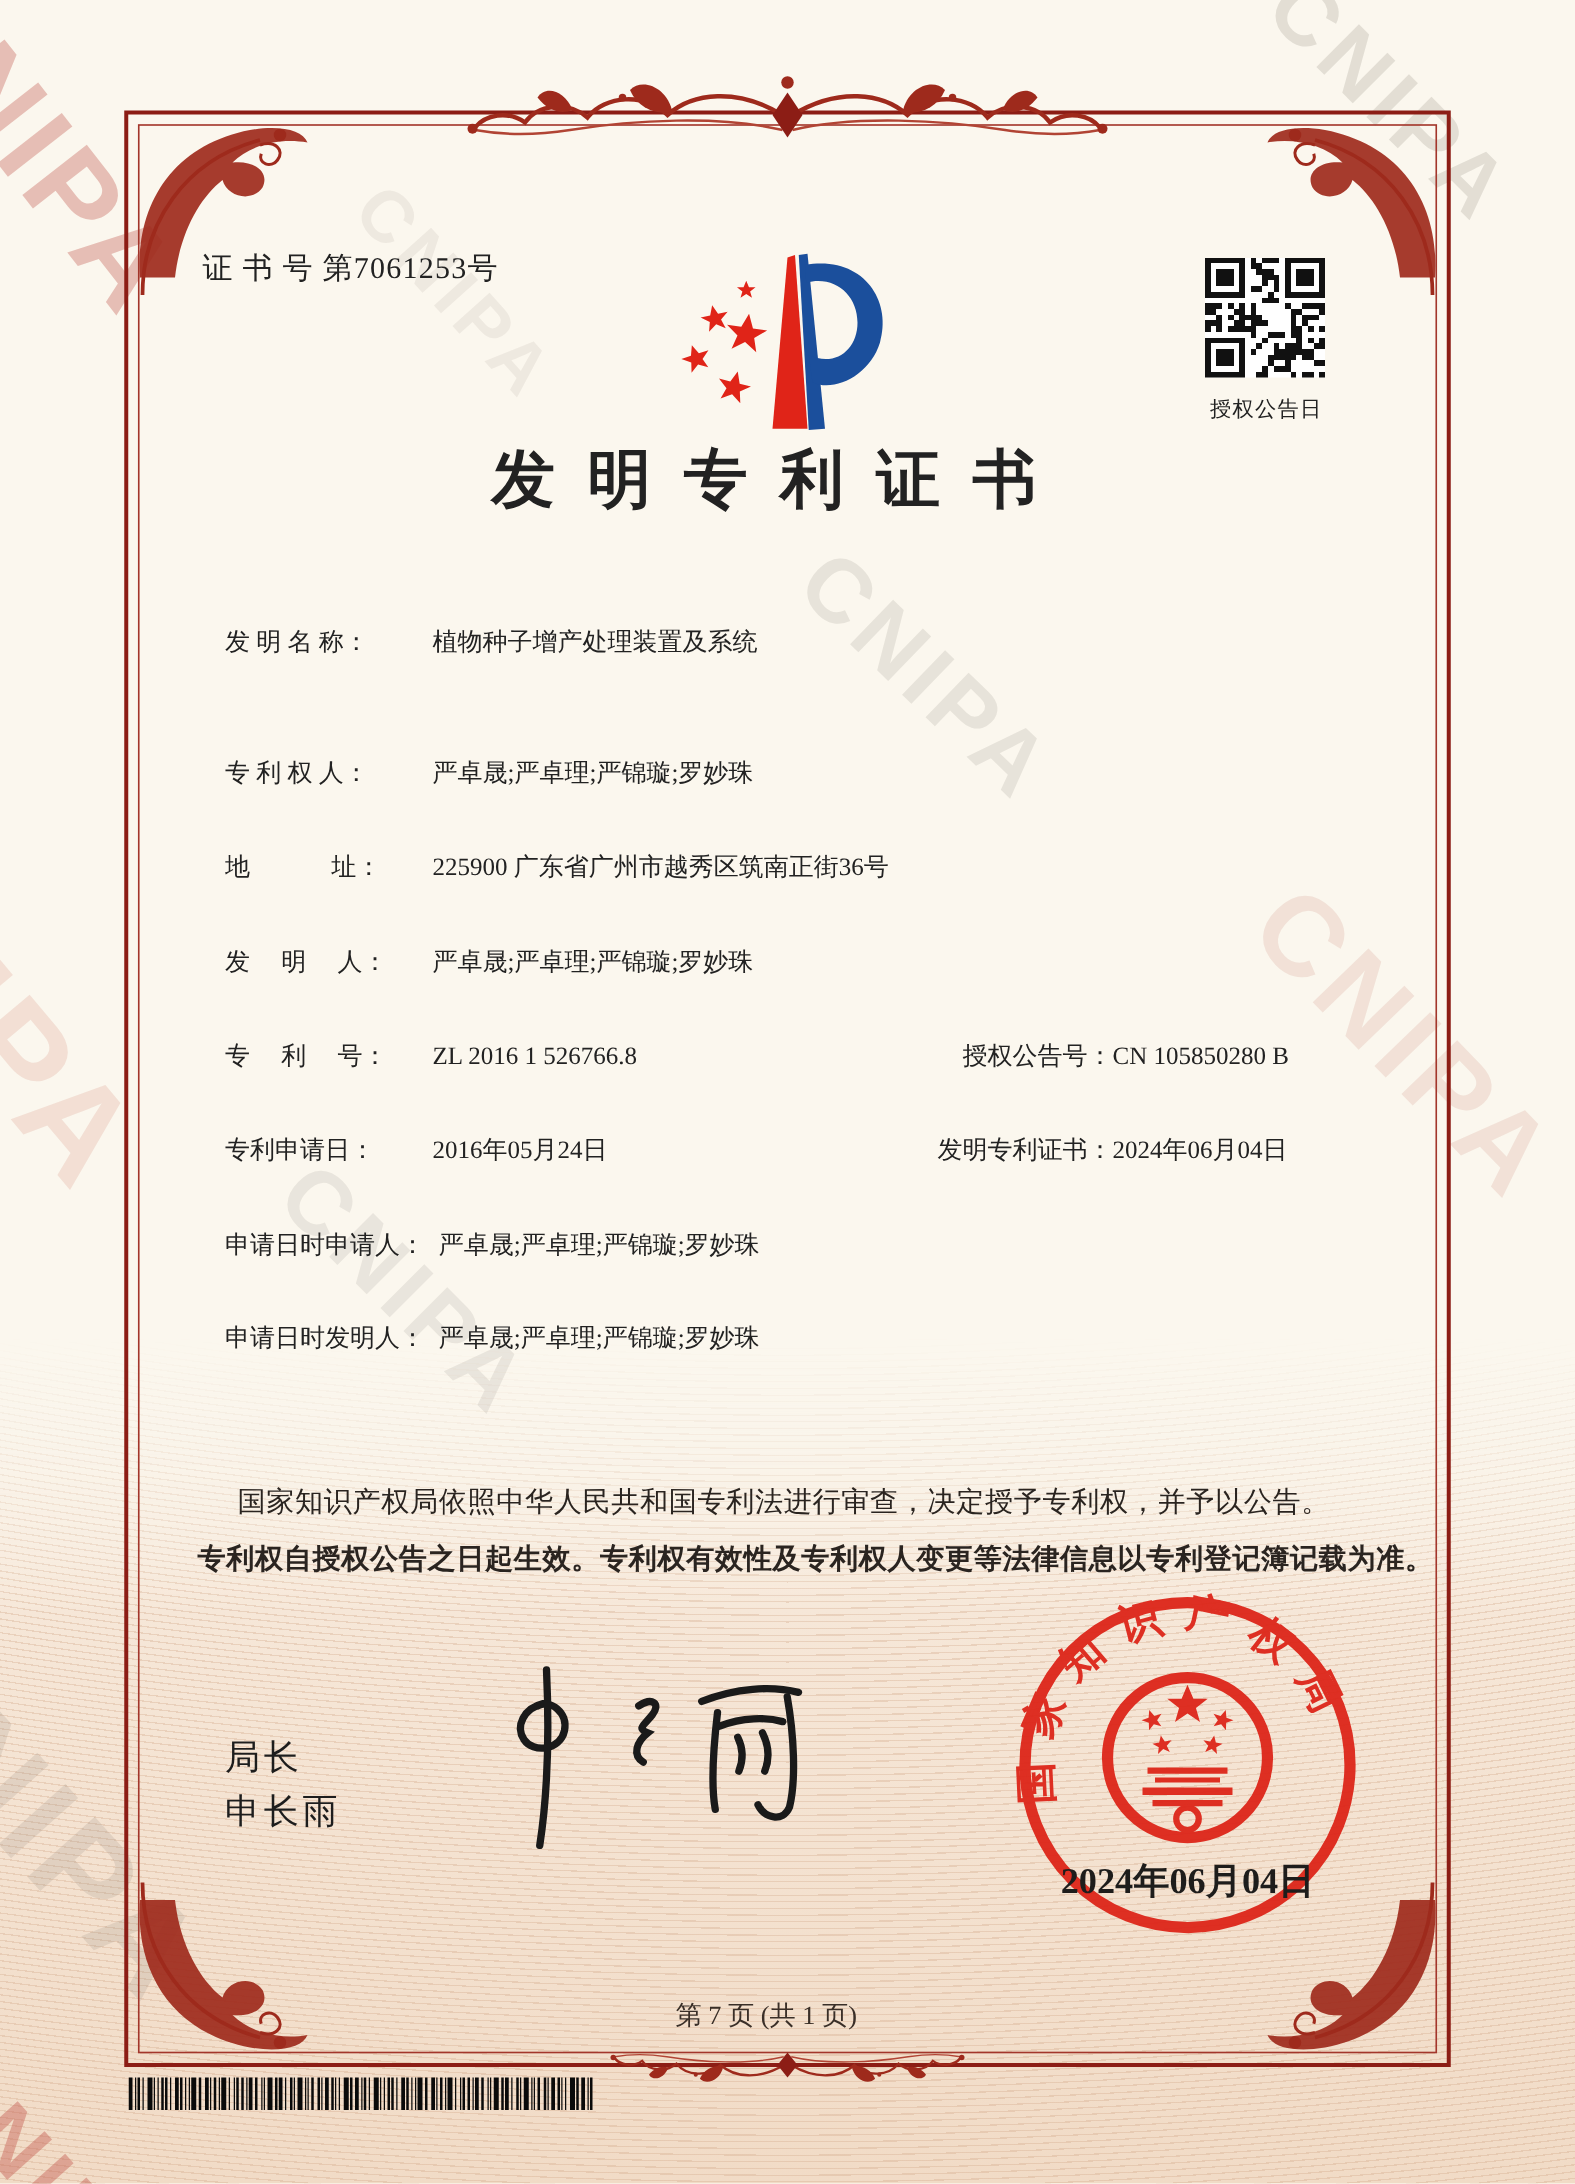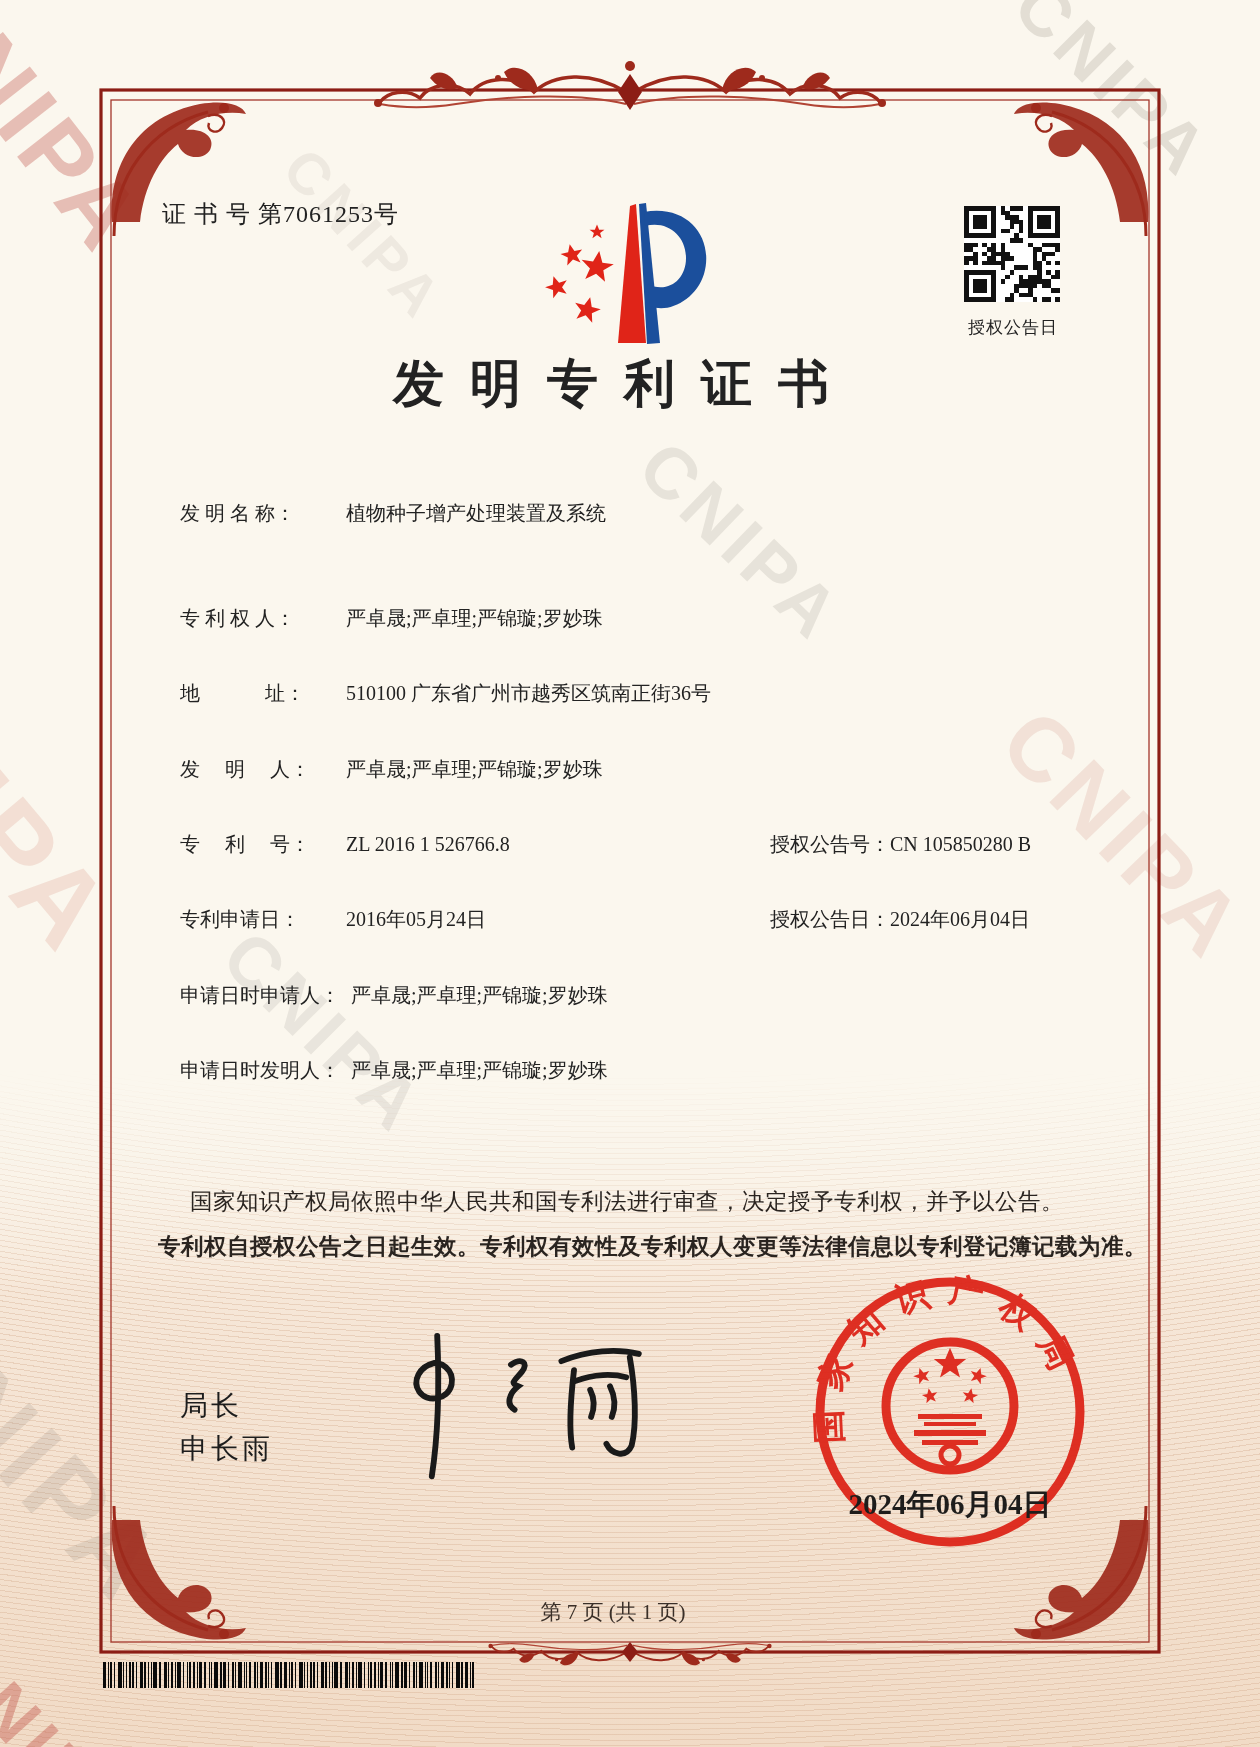--- a/index.html
+++ b/index.html
@@ -271,36 +271,36 @@
 
 <div class="abs title">发明专利证书</div>
 
 <div class="row r1">
   <span class="lbl">发 明 名 称：</span><span>植物种子增产处理装置及系统</span>
 </div>
 <div class="row r2">
   <span class="lbl">专 利 权 人：</span><span>严卓晟;严卓理;严锦璇;罗妙珠</span>
 </div>
 <div class="row r3">
-  <span class="lbl">地　　　 址：</span><span>510100 广东省广州市越秀区筑南正街36号</span>
+  <span class="lbl">地　　　 址：</span><span>225900 广东省广州市越秀区筑南正街36号</span>
 </div>
 <div class="row r4">
   <span class="lbl">发　 明　 人：</span><span>严卓晟;严卓理;严锦璇;罗妙珠</span>
 </div>
 <div class="row r5">
   <span class="lbl">专　 利　 号：</span><span>ZL 2016 1 526766.8</span>
 </div>
 <div class="rgroup r5">
   <span class="lbl">授权公告号：</span><span>CN 105850280 B</span>
 </div>
 <div class="row r6">
   <span class="lbl">专利申请日：</span><span>2016年05月24日</span>
 </div>
 <div class="rgroup r6">
-  <span class="lbl">授权公告日：</span><span>2024年06月04日</span>
+  <span class="lbl">发明专利证书：</span><span>2024年06月04日</span>
 </div>
 <div class="row long r7">
   <span class="lbl">申请日时申请人：</span><span>严卓晟;严卓理;严锦璇;罗妙珠</span>
 </div>
 <div class="row long r8">
   <span class="lbl">申请日时发明人：</span><span>严卓晟;严卓理;严锦璇;罗妙珠</span>
 </div>
 
 <div class="abs legal legal1">国家知识产权局依照中华人民共和国专利法进行审查，决定授予专利权，并予以公告。</div>
 <div class="abs legal legal2">专利权自授权公告之日起生效。专利权有效性及专利权人变更等法律信息以专利登记簿记载为准。</div>

